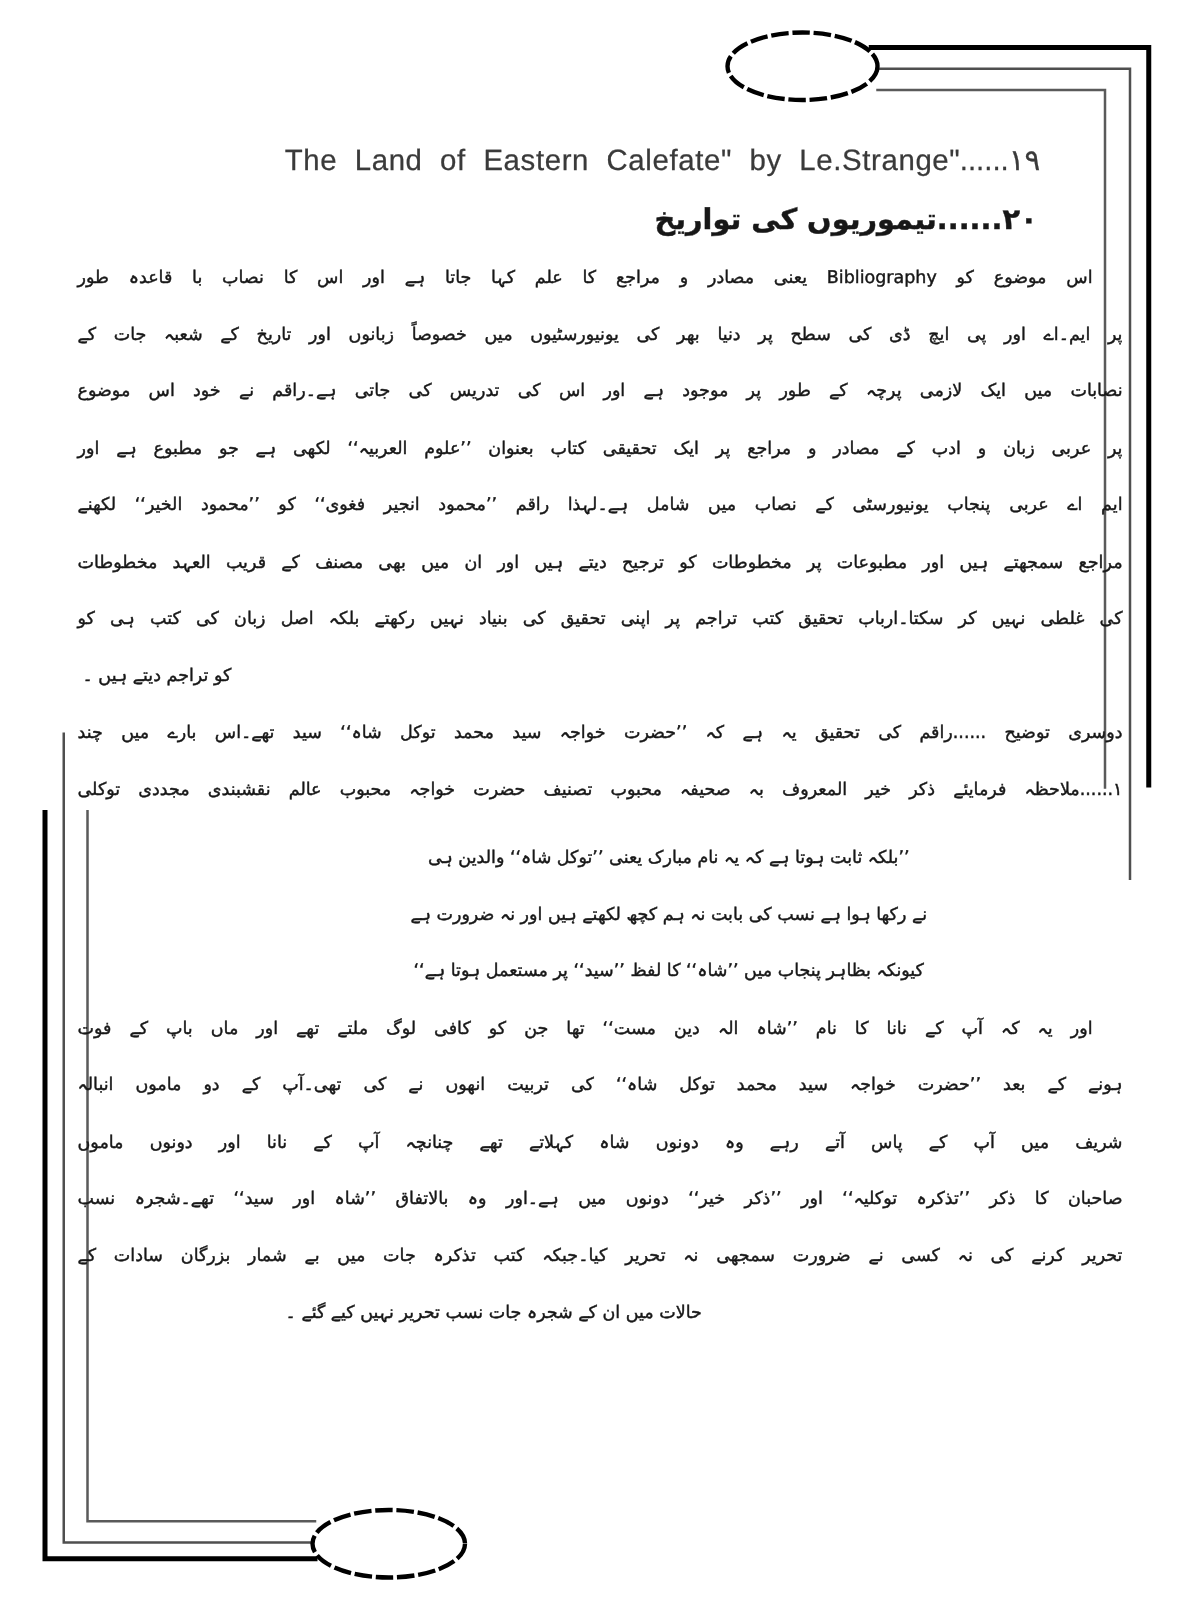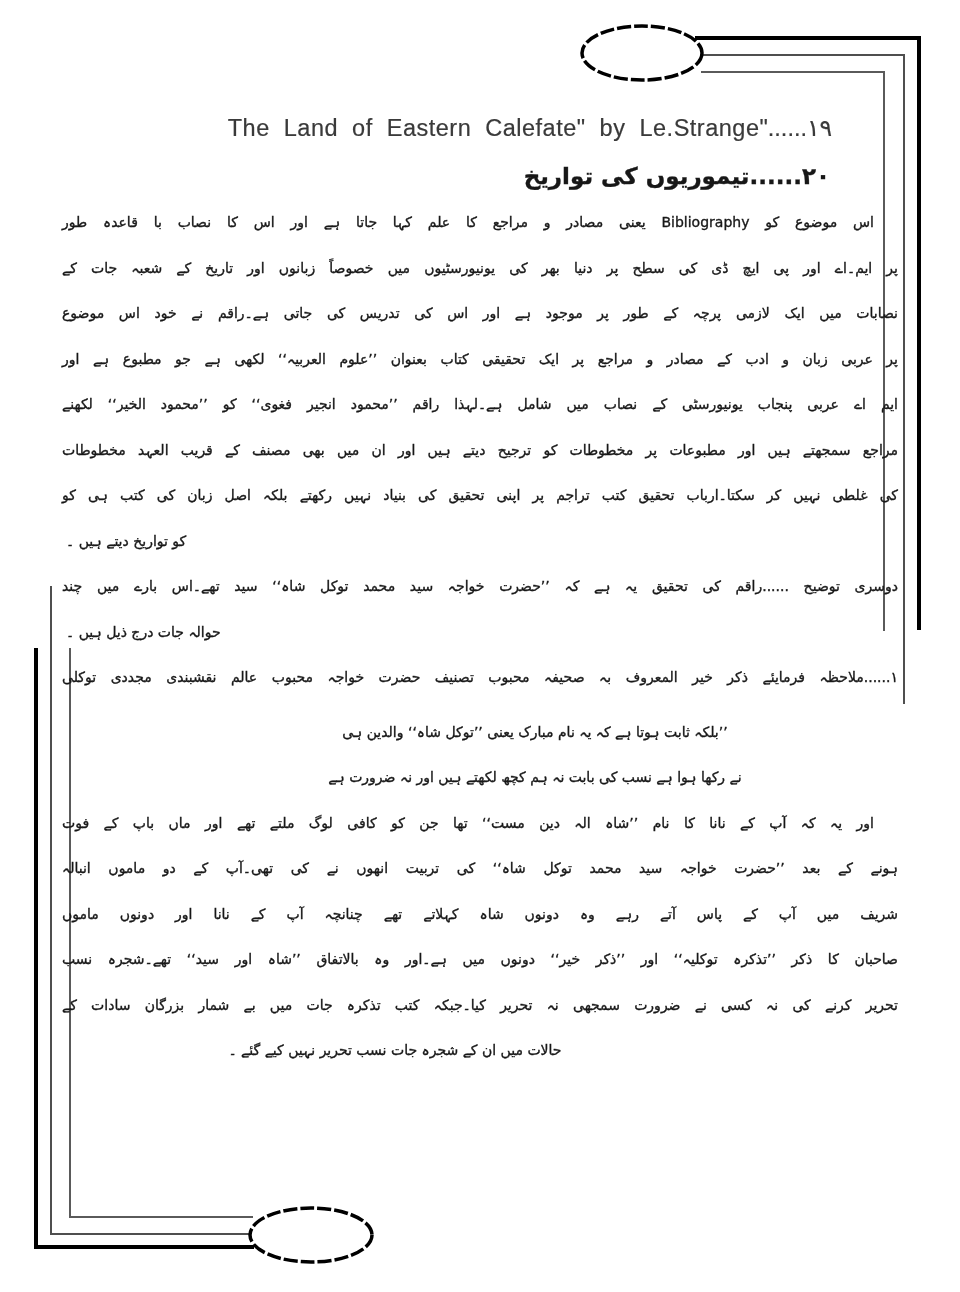--- a/index.html
+++ b/index.html
@@ -72,26 +72,26 @@
   <div class="text-col">
       <div class="ln en">۱۹......"The Land of Eastern Calefate" by Le.Strange</div>
       <div class="ln hd">۲۰......تیموریوں کی تواریخ</div>
       <div class="ln jf">اس موضوع کو Bibliography یعنی مصادر و مراجع کا علم کہا جاتا ہے اور اس کا نصاب با قاعدہ طور</div>
       <div class="ln j">پر ایم۔اے اور پی ایچ ڈی کی سطح پر دنیا بھر کی یونیورسٹیوں میں خصوصاً زبانوں اور تاریخ کے شعبہ جات کے</div>
       <div class="ln j">نصابات میں ایک لازمی پرچہ کے طور پر موجود ہے اور اس کی تدریس کی جاتی ہے۔راقم نے خود اس موضوع</div>
       <div class="ln j">پر عربی زبان و ادب کے مصادر و مراجع پر ایک تحقیقی کتاب بعنوان ’’علوم العربیہ‘‘ لکھی ہے جو مطبوع ہے اور</div>
       <div class="ln j">ایم اے عربی پنجاب یونیورسٹی کے نصاب میں شامل ہے۔لہذا راقم ’’محمود انجیر فغوی‘‘ کو ’’محمود الخیر‘‘ لکھنے</div>
       <div class="ln j">مراجع سمجھتے ہیں اور مطبوعات پر مخطوطات کو ترجیح دیتے ہیں اور ان میں بھی مصنف کے قریب العہد مخطوطات</div>
       <div class="ln j">کی غلطی نہیں کر سکتا۔ارباب تحقیق کتب تراجم پر اپنی تحقیق کی بنیاد نہیں رکھتے بلکہ اصل زبان کی کتب ہی کو</div>
-      <div class="ln l">کو تواریخ دیتے ہیں ۔</div>
+      <div class="ln l">کو تراجم دیتے ہیں ۔</div>
       <div class="ln j">دوسری توضیح ......راقم کی تحقیق یہ ہے کہ ’’حضرت خواجہ سید محمد توکل شاہ‘‘ سید تھے۔اس بارے میں چند</div>
-      <div class="ln l">حوالہ جات درج ذیل ہیں ۔</div>
       <div class="ln j">۱......ملاحظہ فرمایئے ذکر خیر المعروف بہ صحیفہ محبوب تصنیف حضرت خواجہ محبوب عالم نقشبندی مجددی توکلی</div>
       <div class="ln q gap">’’بلکہ ثابت ہوتا ہے کہ یہ نام مبارک یعنی ’’توکل شاہ‘‘ والدین ہی</div>
       <div class="ln q">نے رکھا ہوا ہے نسب کی بابت نہ ہم کچھ لکھتے ہیں اور نہ ضرورت ہے</div>
+      <div class="ln q">کیونکہ بظاہر پنجاب میں ’’شاہ‘‘ کا لفظ ’’سید‘‘ پر مستعمل ہوتا ہے‘‘</div>
       <div class="ln jf">اور یہ کہ آپ کے نانا کا نام ’’شاہ الہ دین مست‘‘ تھا جن کو کافی لوگ ملتے تھے اور ماں باپ کے فوت</div>
       <div class="ln j">ہونے کے بعد ’’حضرت خواجہ سید محمد توکل شاہ‘‘ کی تربیت انھوں نے کی تھی۔آپ کے دو ماموں انبالہ</div>
       <div class="ln j">شریف میں آپ کے پاس آتے رہے وہ دونوں شاہ کہلاتے تھے چنانچہ آپ کے نانا اور دونوں ماموں</div>
       <div class="ln j">صاحبان کا ذکر ’’تذکرہ توکلیہ‘‘ اور ’’ذکر خیر‘‘ دونوں میں ہے۔اور وہ بالاتفاق ’’شاہ اور سید‘‘ تھے۔شجرہ نسب</div>
       <div class="ln j">تحریر کرنے کی نہ کسی نے ضرورت سمجھی نہ تحریر کیا۔جبکہ کتب تذکرہ جات میں بے شمار بزرگان سادات کے</div>
       <div class="ln c">حالات میں ان کے شجرہ جات نسب تحریر نہیں کیے گئے ۔</div>
     </div>
 
 </div>
 

